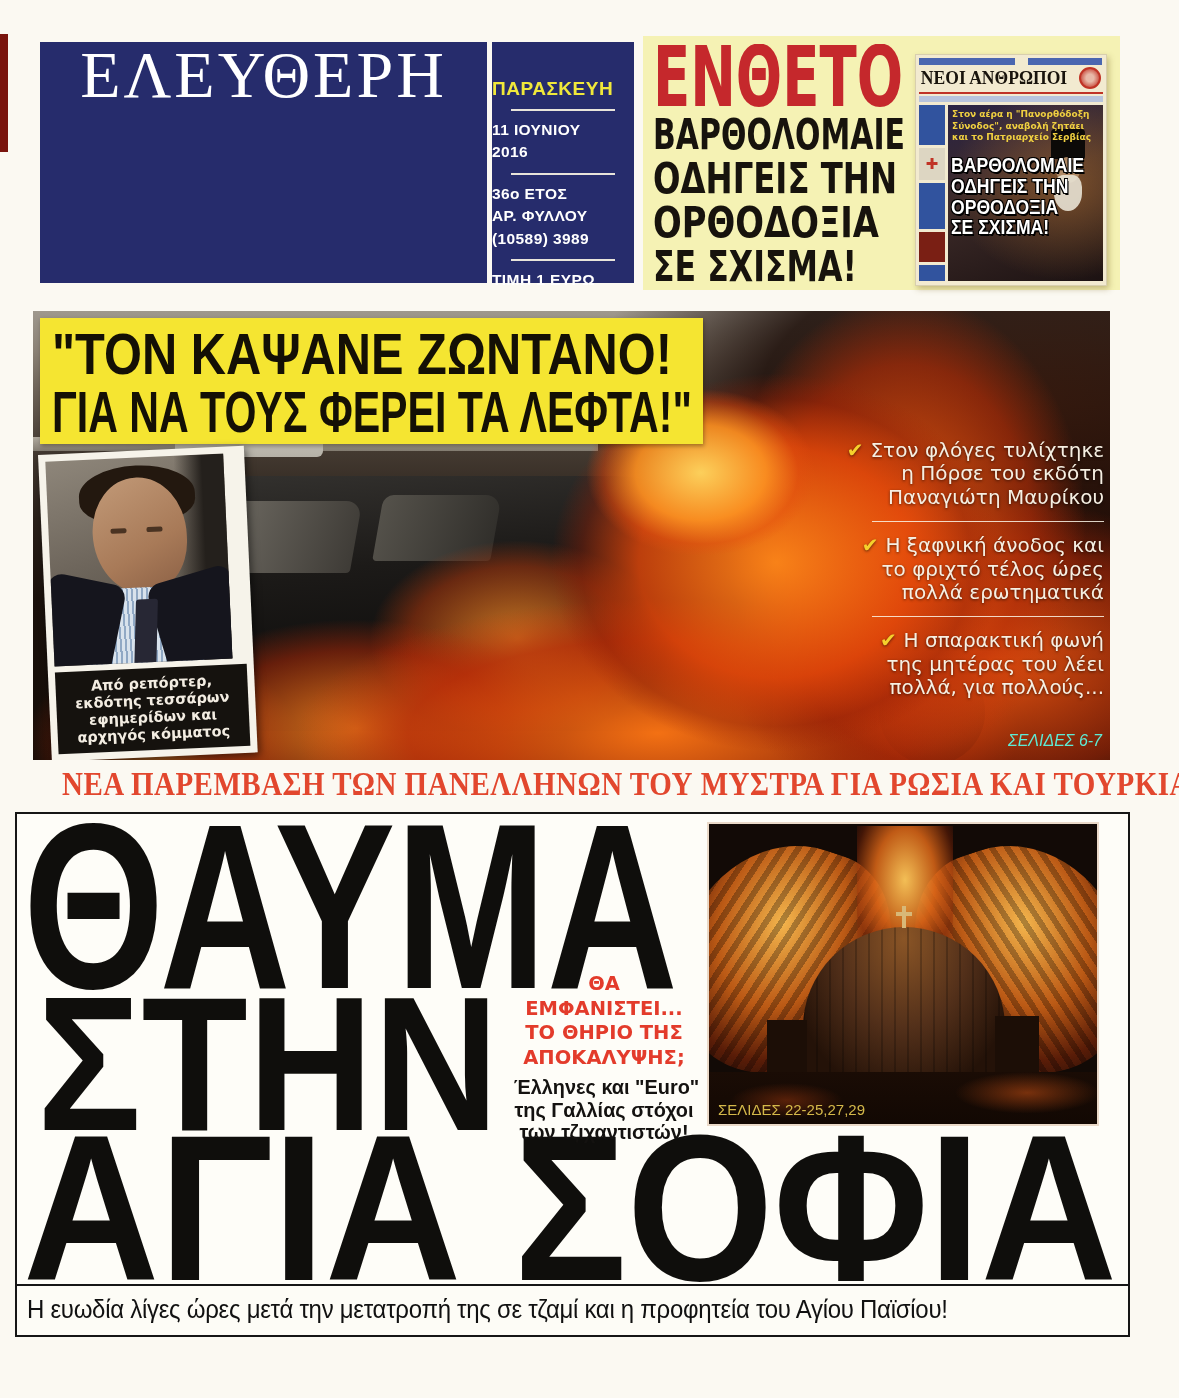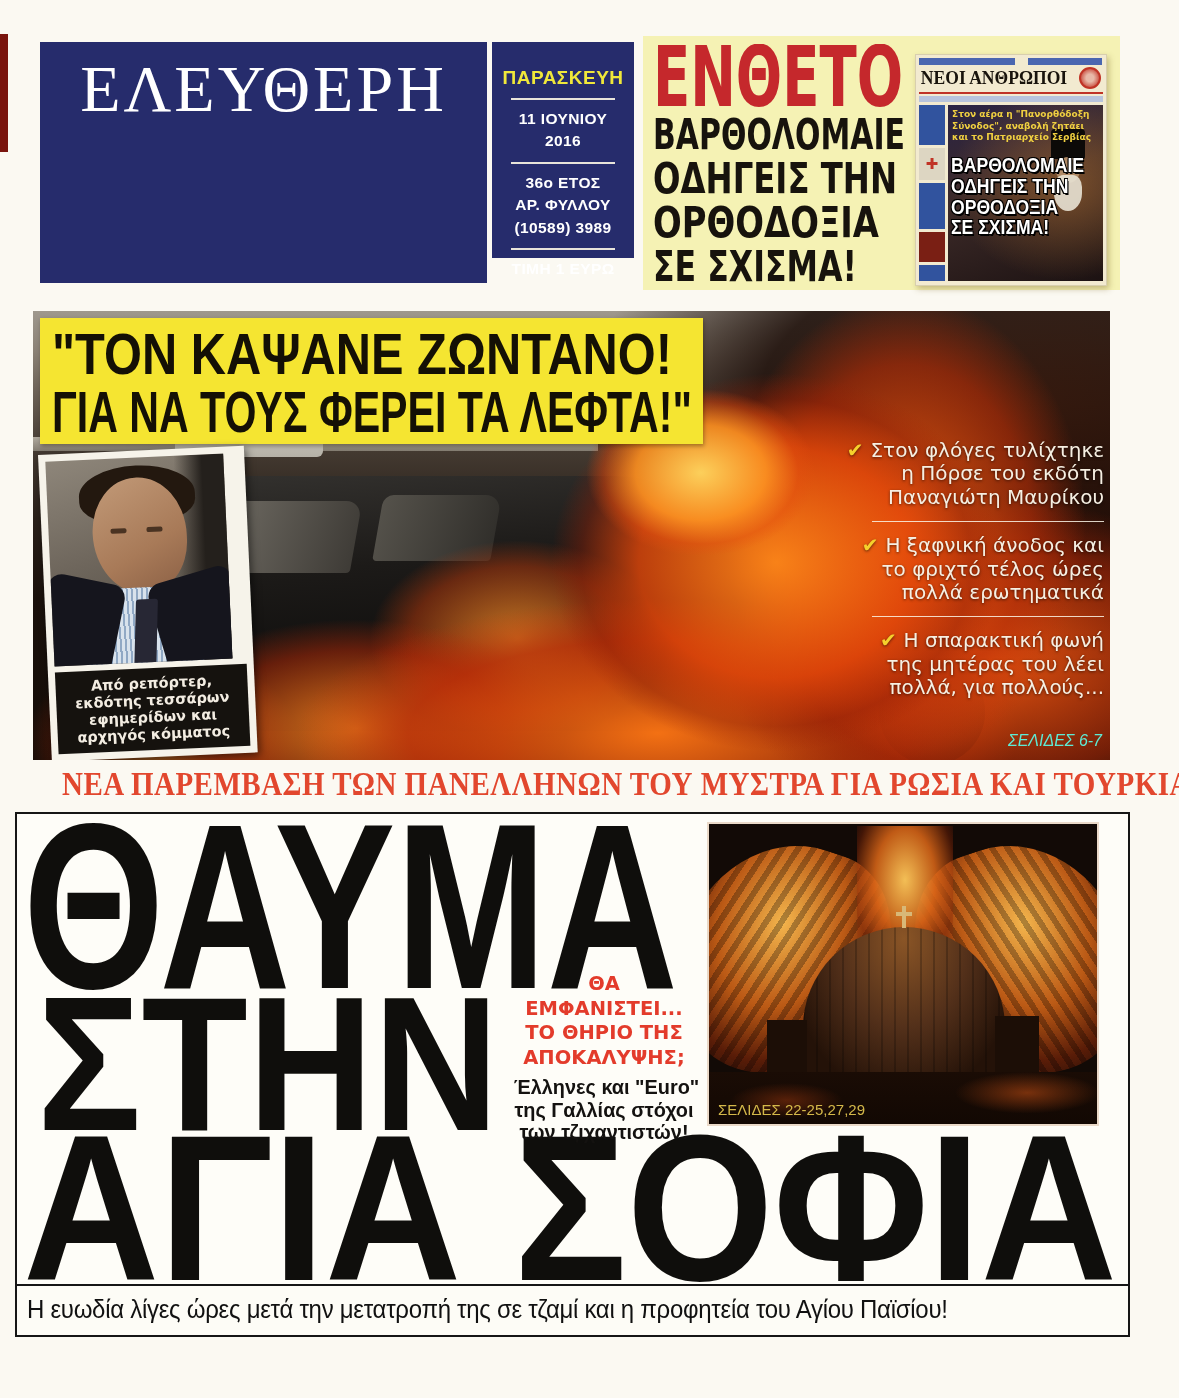--- a/index.html
+++ b/index.html
@@ -2,27 +2,27 @@
 <html><head>
 <meta charset="utf-8">
 <style>
   html,body{margin:0;padding:0;background:#e9e7e0;}
   #page{position:relative;width:1179px;height:1398px;background:#fbf9f2;overflow:hidden;
         font-family:"Liberation Sans",sans-serif;}
   
   .corner-mark{position:absolute;left:0;top:34px;width:8px;height:118px;background:#7a150e;}
   
   .masthead{position:absolute;left:40px;top:42px;width:447px;height:241px;background:#262c6c;text-align:center;}
-  .mh-top{margin-top:14px;font-family:"Liberation Serif",serif;font-weight:400;font-size:66px;line-height:1;
+  .mh-top{font-family:"Liberation Serif",serif;font-weight:400;font-size:66px;line-height:1;
           color:#ffffff;letter-spacing:3px;}
   .mh-bottom{margin-top:4px;font-family:"Liberation Serif",serif;font-weight:700;font-size:156px;line-height:.93;
           color:#f2ea3a;letter-spacing:8px;}
   
-  .datebox{position:absolute;left:492px;top:42px;width:142px;height:216px;background:#262c6c;color:#fff;
-           text-align:center;padding-top:25px;box-sizing:border-box;}
+  .datebox{position:absolute;left:492px;top:42px;width:142px;height:241px;background:#262c6c;color:#fff;
+           padding-top:36px;box-sizing:border-box;}
   .db-day{color:#f0e83a;font-weight:700;font-size:19px;letter-spacing:.5px;}
   .db-rule{width:104px;border-top:2px solid #e8e4da;margin:9px auto 8px auto;}
   .db-line{font-weight:700;font-size:15.5px;line-height:1.45;letter-spacing:.4px;}
   
   .insert-panel{position:absolute;left:643px;top:36px;width:477px;height:254px;background:#f5f2b4;}
   .ins-kicker-svg{position:absolute;left:10px;top:8px;}
   .ins-kicker-svg text{font-family:"DejaVu Sans",sans-serif;font-weight:700;fill:#c5282c;}
   .ins-lines-svg{position:absolute;left:10px;top:80px;}
   .ins-lines-svg text{font-family:"DejaVu Sans",sans-serif;font-weight:700;fill:#17130d;}
   

